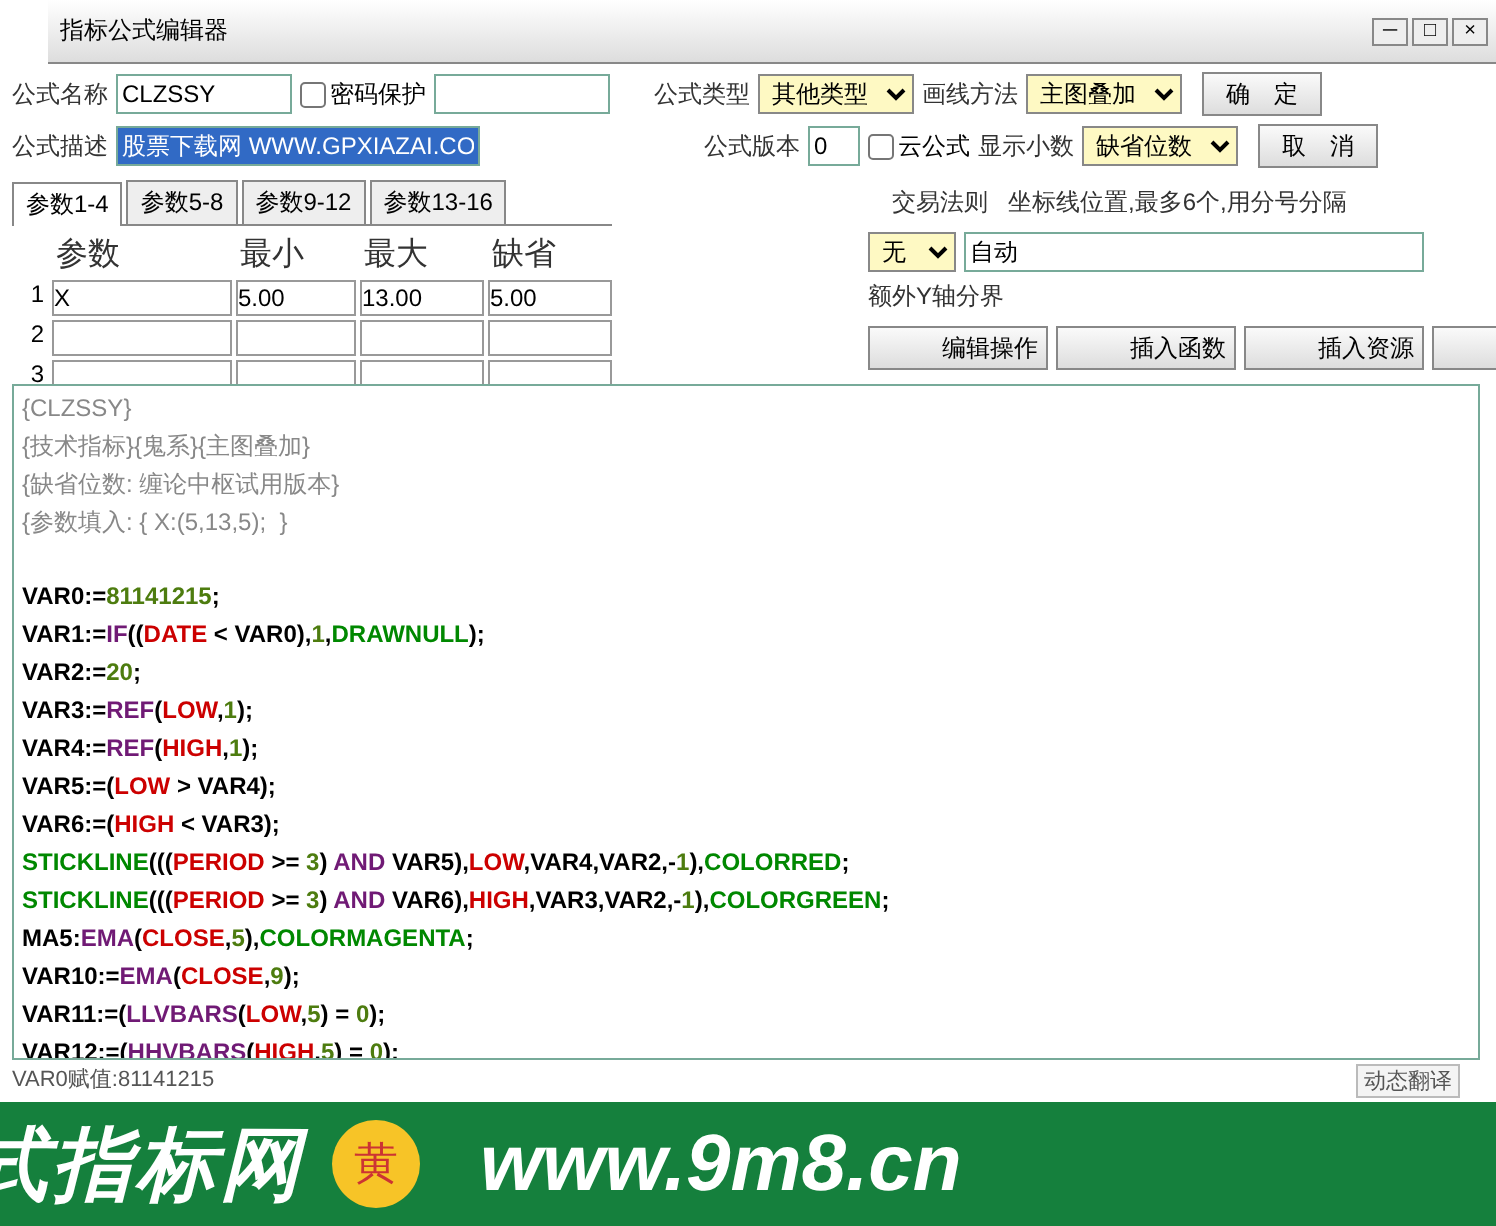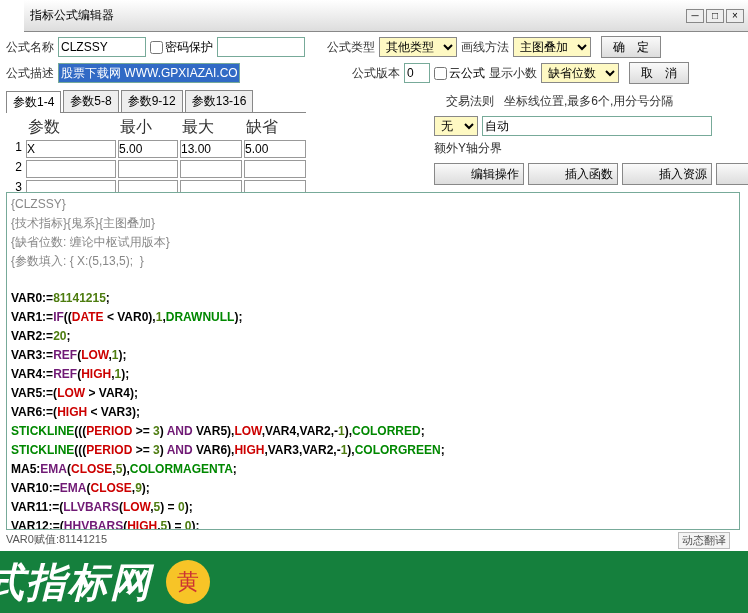--- a/index.html
+++ b/index.html
@@ -162,13 +162,14 @@
 <span class="c-blk">VAR12:=(</span><span class="c-blue">HHVBARS</span><span class="c-blk">(</span><span class="c-red">HIGH</span><span class="c-blk">,</span><span class="c-mag">5</span><span class="c-blk">) = </span><span class="c-mag">0</span><span class="c-blk">);</span>
 
 </div>
 
 <div class="status">VAR0赋值:81141215</div>
 <div class="rt-status">动态翻译</div>
 
 <div class="footer">
   <span class="cn">式指标网</span>
   <div class="logo">黄</div>
+  <span class="url">www.9m8.cn</span>
 </div>
 
 </body></html>

